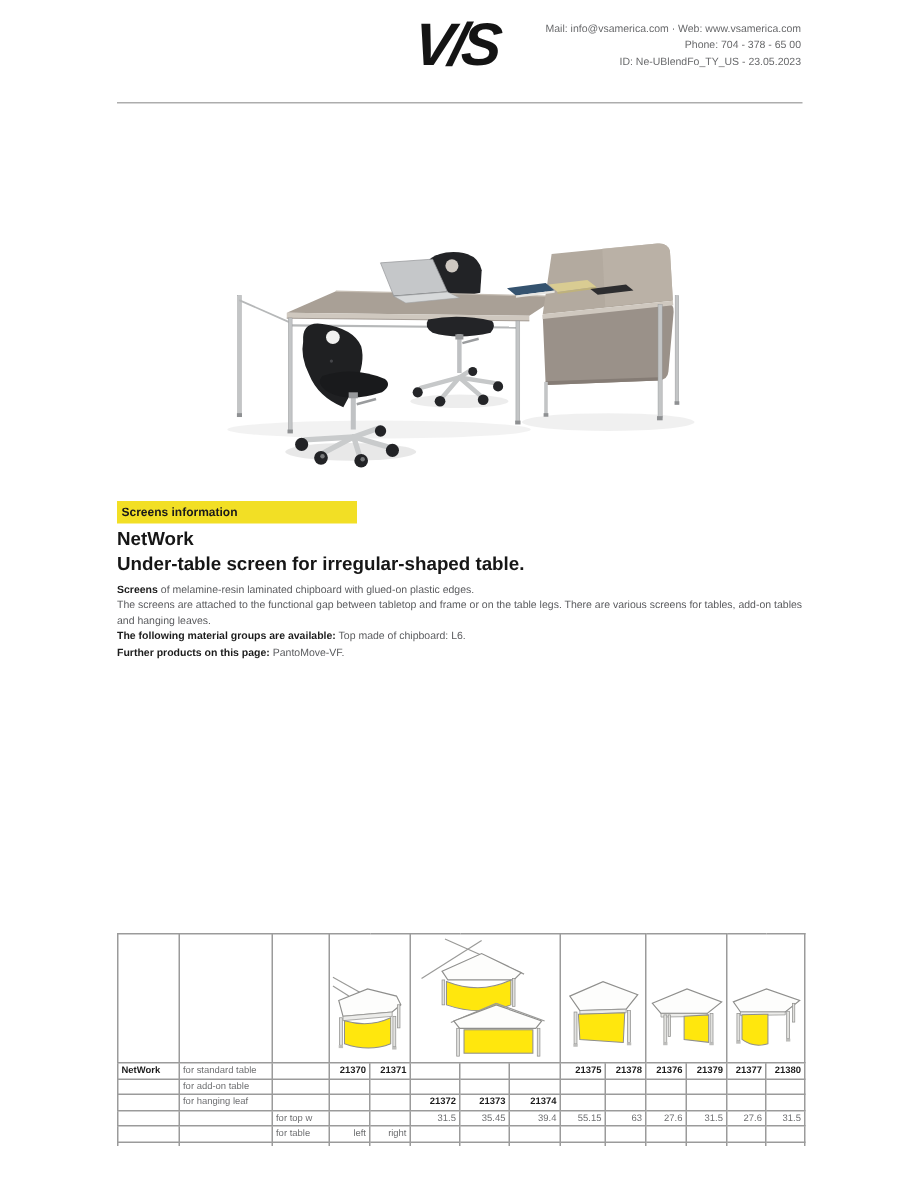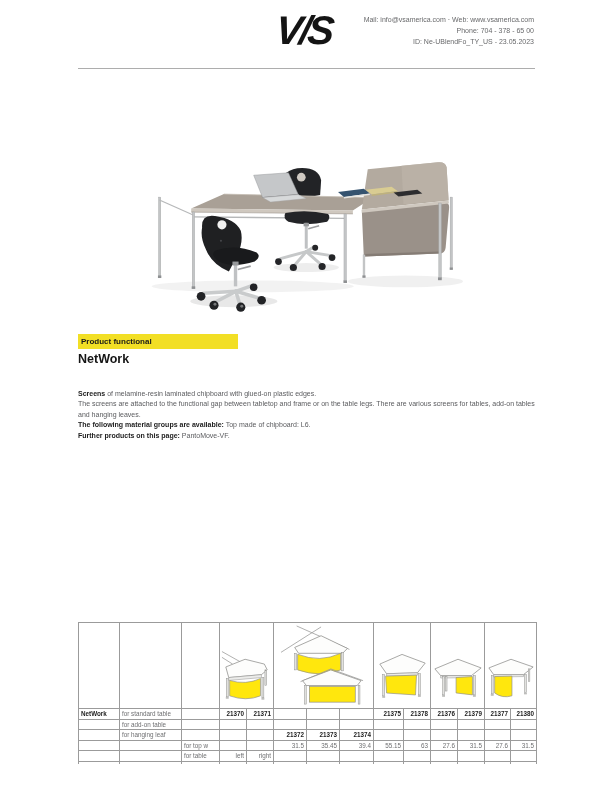--- a/index.html
+++ b/index.html
@@ -154,22 +154,23 @@
       <circle cx="60" cy="216" r="4.4" fill="#222326"></circle>
         <circle cx="73" cy="225" r="4.6" fill="#222326"></circle>
       <circle cx="100" cy="227" r="4.6" fill="#222326"></circle>
         <circle cx="121" cy="220" r="4.4" fill="#222326"></circle>
       <circle cx="113" cy="207" r="3.8" fill="#222326"></circle>
       <circle cx="74" cy="224" r="1.5" fill="#76787a"></circle>
         <circle cx="101" cy="226" r="1.5" fill="#76787a"></circle>
     </g>
   </svg>
 
-  <div class="section-bar">Product functional</div>
+  <div class="section-bar">Screens information</div>
   <div class="title">NetWork</div>
+  <div class="subtitle">Under-table screen for irregular-shaped table.</div>
   <div class="desc">
     <p><b>Screens</b><span> of melamine-resin laminated chipboard with glued-on plastic edges.</span></p>
     <p><b></b><span>The screens are attached to the functional gap between tabletop and frame or on the table legs. There are various screens for tables, add-on tables and hanging leaves.</span></p>
     <p><b>The following material groups are available:</b><span> Top made of chipboard: L6.</span></p>
     <p><b>Further products on this page:</b><span> PantoMove-VF.</span></p>
   </div>
 
   <div class="order-wrap">
     <table class="order">
       <colgroup>

